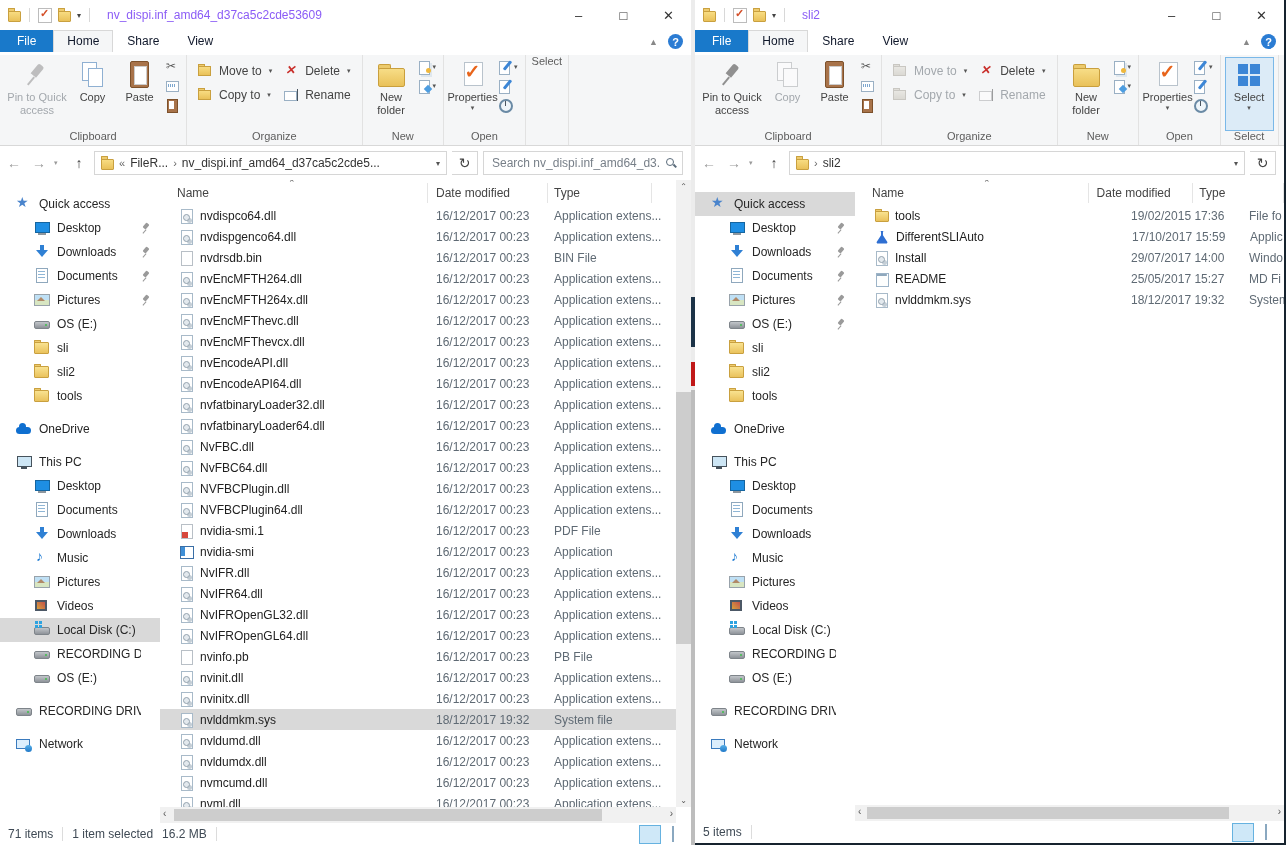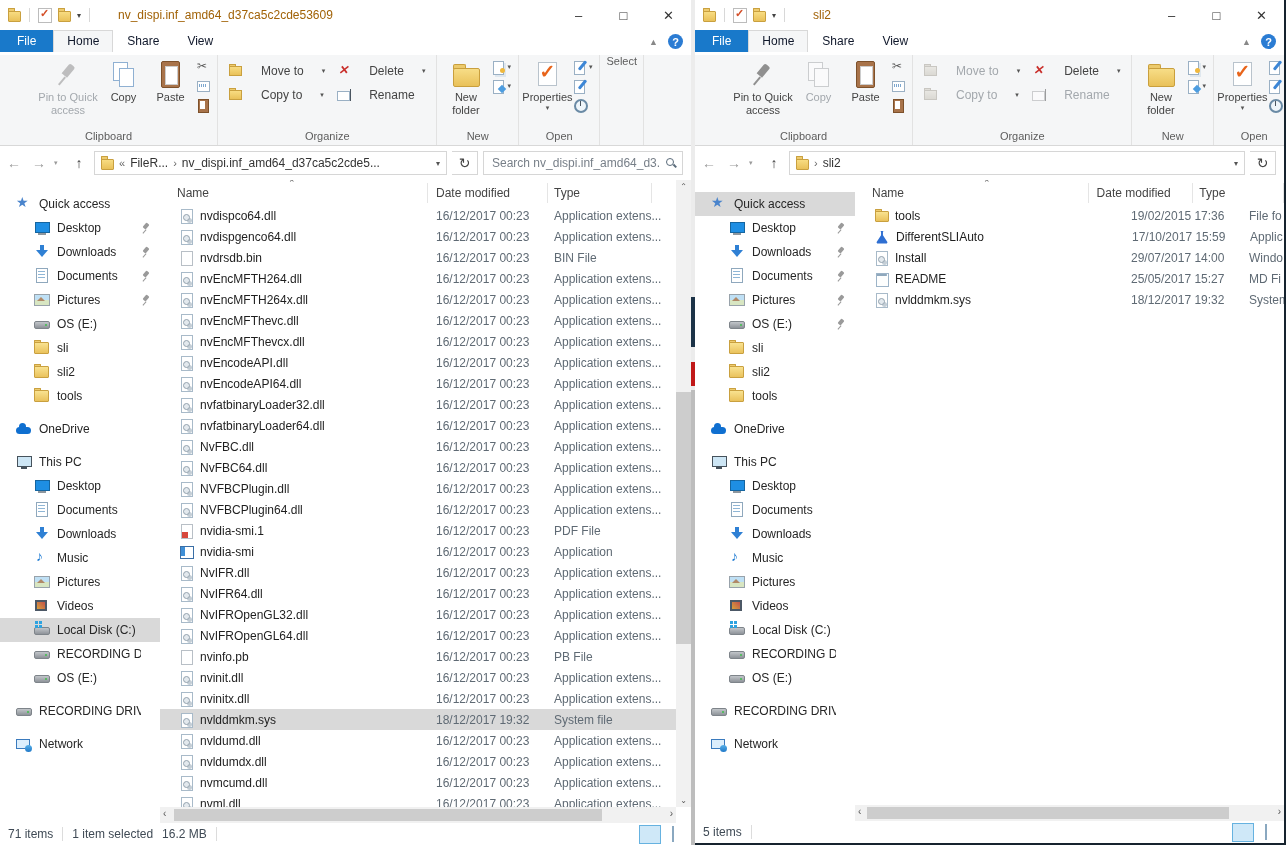--- a/index.html
+++ b/index.html
@@ -12,47 +12,47 @@
   
   .titlebar{height:30px;display:flex;align-items:center;padding-left:8px;flex:none;background:#fff;}
   .qat{display:flex;align-items:center;gap:6px;}
   .qsep{width:1px;height:14px;background:#d8d8d8;margin:0 2px;}
   .mini-folder{width:13px;height:11px;position:relative;display:inline-block;}
   .mini-folder::before{content:"";position:absolute;left:0;top:-2px;width:5px;height:3px;background:#eecb6e;border:1px solid #c9a03f;border-bottom:none;border-radius:1px 1px 0 0;}
   .mini-folder::after{content:"";position:absolute;left:0;top:1px;width:11px;height:9px;background:linear-gradient(#f8dc82,#e9c159);border:1px solid #c9a03f;border-radius:1px;}
   .mini-check{width:12px;height:13px;background:#fff;border:1px solid #bcbcbc;position:relative;display:inline-block;}
   .mini-check::after{content:"\2713";position:absolute;left:1px;top:-2px;color:#d4502a;font-size:11px;font-weight:bold;}
   .qat-caret{font-size:8px;color:#444;}
-  .title-text{margin-left:26px;color:#a16207;white-space:nowrap;overflow:hidden;}
+  .title-text{margin-left:15px;color:#8b5cf6;white-space:nowrap;overflow:hidden;}
   .wctrls{margin-left:auto;display:flex;flex:none;height:30px;}
   .wc{width:45px;display:flex;align-items:center;justify-content:center;font-size:13px;color:#333;}
 
   
   .tabsrow{height:25px;display:flex;align-items:flex-start;flex:none;background:#fff;position:relative;}
   .tab{padding:4px 14px;color:#0f172a;}
   .tab.file{background:#1979ca;color:#fff;padding:4px 17px;}
   .tab.active{background:#f5f6f7;border:1px solid #d8d8d8;border-bottom:none;padding:3px 13px 4px;}
   .tr-right{position:absolute;right:8px;top:4px;display:flex;gap:10px;align-items:center;}
   .collapse-caret{color:#888;font-size:9px;}
   .help-circle{width:15px;height:15px;border-radius:50%;background:#2b7cd3;color:#fff;font-size:11px;font-weight:bold;display:flex;align-items:center;justify-content:center;}
 
   
   .ribbon{height:90px;background:#f5f6f7;border-bottom:1px solid #d8d8d8;display:flex;flex:none;overflow:hidden;}
   .rgroup{display:flex;flex-direction:column;border-right:1px solid #e2e2e2;flex:none;}
   .rbody{display:flex;flex:1;padding:3px 5px 0;}
   .rgroup-label{text-align:center;font-size:11px;color:#5d5d5d;padding:0 6px 3px;}
   .bigbtn{width:47px;display:flex;flex-direction:column;align-items:center;font-size:11px;color:#444;text-align:center;line-height:1.15;padding-top:2px;}
-  .bigbtn.wide{width:64px;margin-left:31px;}
+  .bigbtn.wide{width:64px;}
   .glyph{width:30px;height:30px;position:relative;flex:none;margin-bottom:1px;display:inline-block;}
   .caret{font-style:normal;font-size:7px;color:#555;}
   .minicol{display:flex;flex-direction:column;justify-content:flex-start;gap:5px;padding:2px 2px 0;}
   .minirow{display:flex;align-items:center;gap:2px;}
   .mini{width:14px;height:14px;position:relative;display:inline-block;flex:none;}
   .smallcol{display:flex;flex-direction:column;justify-content:flex-start;gap:10px;padding:6px 6px 0;}
-  .smallbtn{display:flex;align-items:center;gap:18px;font-size:12px;color:#444;white-space:nowrap;}
+  .smallbtn{display:flex;align-items:center;gap:7px;font-size:12px;color:#444;white-space:nowrap;}
   .disabled{color:#a3a8ad;}
   .disabled .glyph,.disabled .mini{filter:grayscale(.9);opacity:.55;}
   .selbig{background:#dcebf7;outline:1px solid #7ab8e8;}
 
   .rg-pin::before{content:"";position:absolute;left:12px;top:4px;width:7px;height:13px;background:#909090;border-radius:2px 2px 0 0;transform:rotate(40deg);}
   .rg-pin::after{content:"";position:absolute;left:8px;top:16px;width:2px;height:10px;background:#909090;transform:rotate(40deg);}
   .rg-copy::before{content:"";position:absolute;left:4px;top:2px;width:13px;height:17px;background:#fff;border:1px solid #8fb0d2;}
   .rg-copy::after{content:"";position:absolute;left:10px;top:8px;width:13px;height:17px;background:#fff;border:1px solid #8fb0d2;}
   .rg-paste::before{content:"";position:absolute;left:5px;top:1px;width:17px;height:25px;background:#a8734a;border:1px solid #7d512b;border-radius:2px;}
   .rg-paste::after{content:"";position:absolute;left:9px;top:6px;width:11px;height:17px;background:#fff;border:1px solid #ccc;}

